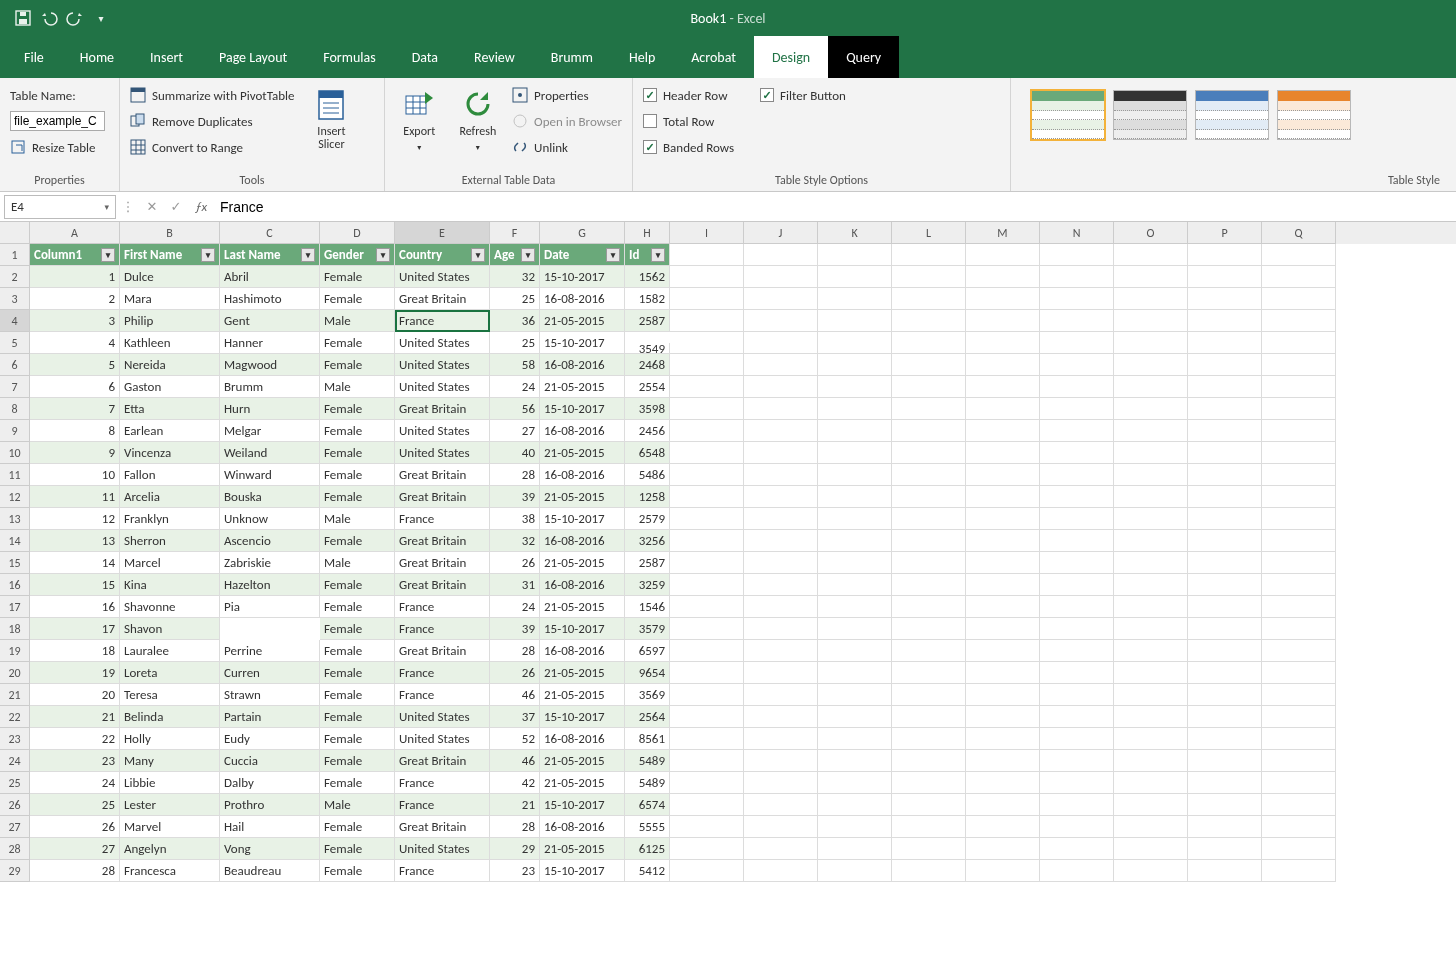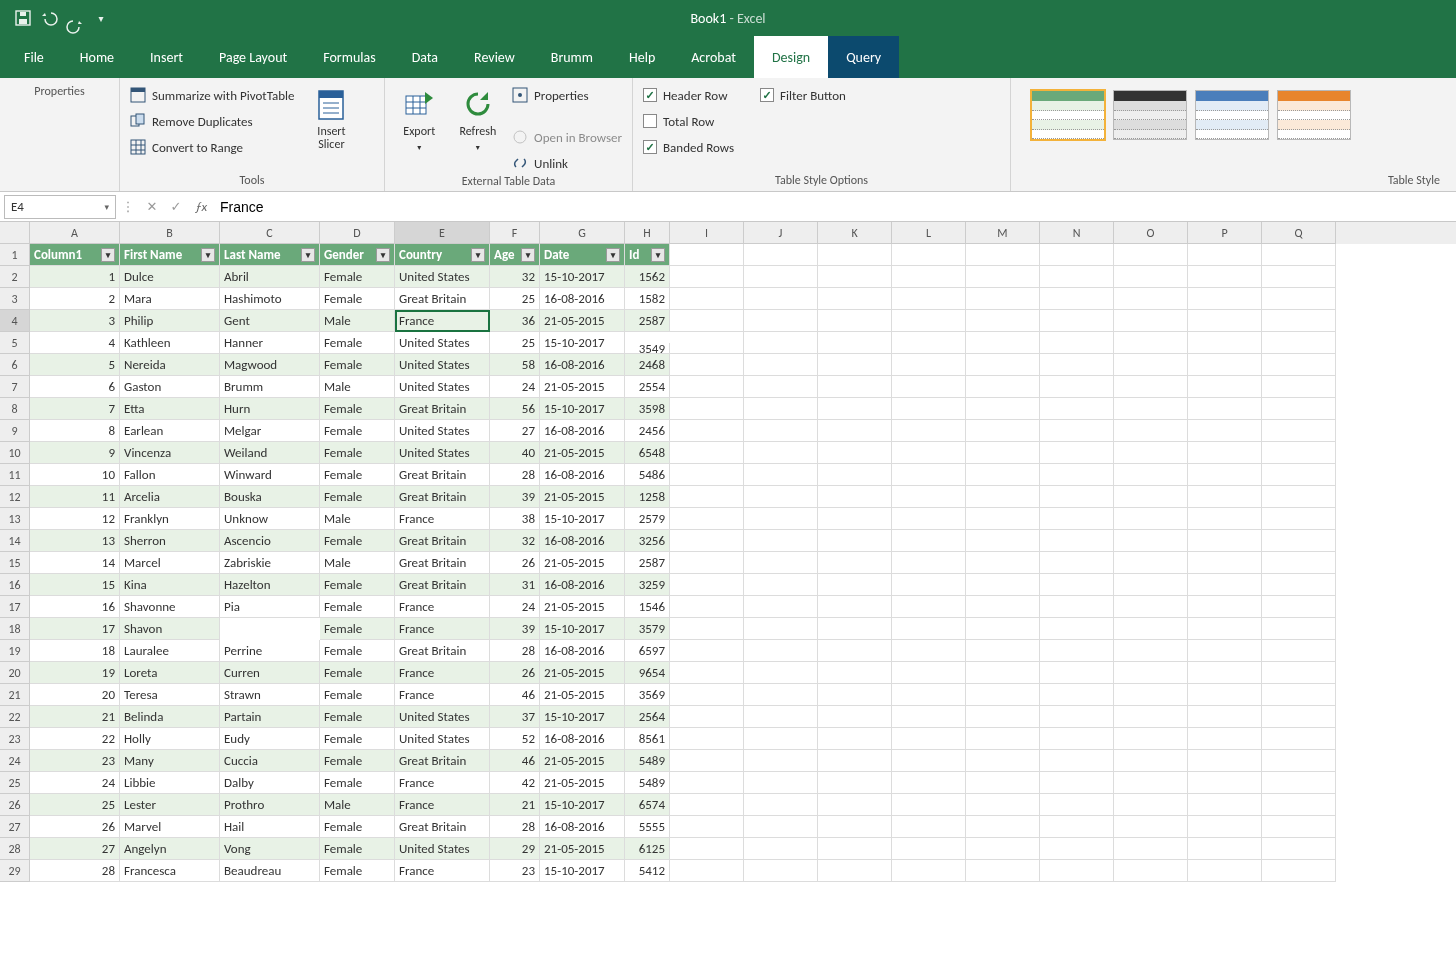--- a/index.html
+++ b/index.html
@@ -9,21 +9,21 @@
   .qat .icon { width: 18px; height: 18px; display:flex; align-items:center; justify-content:center; opacity:.9; }
   .app-title { position: absolute; left: 50%; transform: translateX(-50%); font-size: 14px; }
   .app-title .dim { opacity:.75; }
   .context-tabs { position:absolute; left:680px; top:0; height:36px; display:flex; }
   .ctx-tab { height:36px; padding:0 14px; display:flex; align-items:center; font-size:12px; }
   .ctx-tab.active { background:#0b5e3c; }
   .ctx-tab.secondary { background:#185c3d; }
   .ribbon-tabs { background:#217346; height:42px; display:flex; align-items:stretch; color:#fff; padding-left:6px;}
   .ribbon-tab { padding:0 18px; display:flex; align-items:center; font-size:14px; cursor:pointer;}
   .ribbon-tab.active { background:#fff; color:#217346; }
-  .ribbon-tab.sub-active { background:#0c4a6e; }
+  .ribbon-tab.sub-active { background:#000000; }
   .tellme { display:flex; align-items:center; gap:10px; margin-left:20px; font-size:14px; opacity:.92;}
   .ribbon { background:#f3f3f3; border-bottom:1px solid #c8c8c8; height:114px; display:flex; }
   .group { border-right:1px solid #d4d4d4; padding:6px 10px 2px 10px; display:flex; flex-direction:column; justify-content:space-between;}
   .group-body { display:flex; align-items:flex-start; gap:10px; }
   .group-label { text-align:center; font-size:12px; color:#555; padding-bottom:2px; }
   .stack { display:flex; flex-direction:column; gap:4px; font-size:13px; color:#333; }
   .stack .row { display:flex; align-items:center; gap:6px; height:22px; white-space:nowrap;}
   .txt-input { width:95px; height:20px; border:1px solid #aaa; background:#fff; font-size:12px; padding:0 3px; }
   .bigbtn { display:flex; flex-direction:column; align-items:center; justify-content:center; width:54px; height:72px; gap:4px; font-size:12px; text-align:center; }
   .bigbtn .ico { width:32px; height:32px; }
@@ -49,21 +49,21 @@
   .rowh { width:30px; border-right:1px solid #ccc; border-bottom:1px solid #ccc; background:#eee; display:flex; align-items:center; justify-content:center; font-size:12px; color:#555;}
   .rowh.sel { background:#d6d6d6;}
   .cell { border-right:1px solid #dcdcdc; border-bottom:1px solid #dcdcdc; padding:0 4px; display:flex; align-items:center; font-size:13px; background:#fff; overflow:hidden; white-space:nowrap;}
   .cell.hdr { background:#6aa97a; color:#fff; font-weight:600; justify-content:space-between;}
   .cell.hdr .dd { width:14px; height:14px; background:#e7e7e7; border:1px solid #9a9a9a; display:flex; align-items:center; justify-content:center;}
   .cell.hdr .dd::after{content:"▾"; font-size:9px; color:#333;}
   .cell.band { background:#e8f2e6; }
   .cell.num { justify-content:flex-end;}
   .active-cell { outline:2px solid #1a7340; outline-offset:-2px; }
   svg { display:block; }
-  .dim-ico{opacity:.55;margin-top:16px;}
+  .dim-ico{opacity:.55;}
 </style>
 </head>
 <body>
 
 <div class="titlebar">
   <div class="qat">
     <span class="icon">
         <svg width="16" height="16">
           <rect x="1" y="1" width="14" height="14" fill="none" stroke="#fff" stroke-width="1.4"></rect>
           <rect x="4" y="9" width="8" height="5" fill="#fff"></rect>
@@ -100,20 +100,33 @@
     <div class="ribbon-tab">Brumm</div>
     <div class="ribbon-tab">Help</div>
     <div class="ribbon-tab">Acrobat</div>
     <div class="ribbon-tab active">Design</div>
     <div class="ribbon-tab sub-active">Query</div>
   </div>
 
 <div class="ribbon">
 
   <div class="group" style="width:120px;">
+    <div class="stack">
+      <div class="row">Table Name:</div>
+      <div class="row">
+          <input class="txt-input" value="file_example_C" style="">
+        </div>
+      <div class="row">
+          <svg width="16" height="16">
+            <rect x="2" y="2" width="12" height="12" fill="none" stroke="#2a6099"></rect>
+            <path d="M6 6h6v6" fill="none" stroke="#2a6099"></path>
+          </svg>
+          <span>Resize Table</span>
+        </div>
+    </div>
     <div class="group-label">Properties</div>
   </div>
 
   <div class="group" style="width:265px;">
     <div class="group-body">
       <div class="stack">
         <div class="row">
             <svg width="16" height="16">
               <rect x="1" y="1" width="14" height="14" fill="none" stroke="#357"></rect>
               <rect x="1" y="1" width="14" height="4" fill="#357"></rect>

